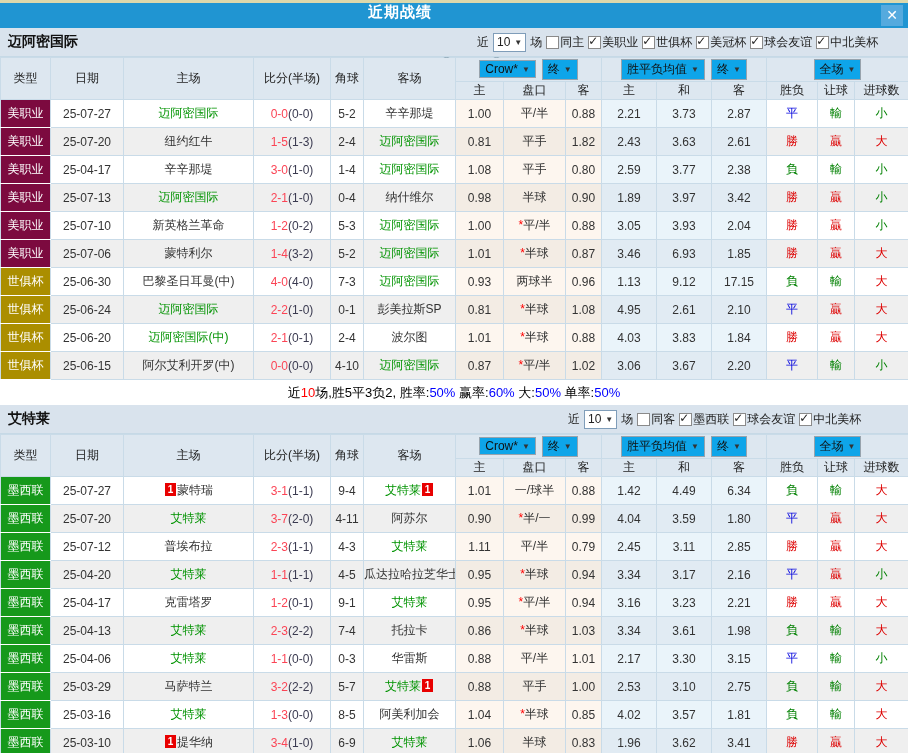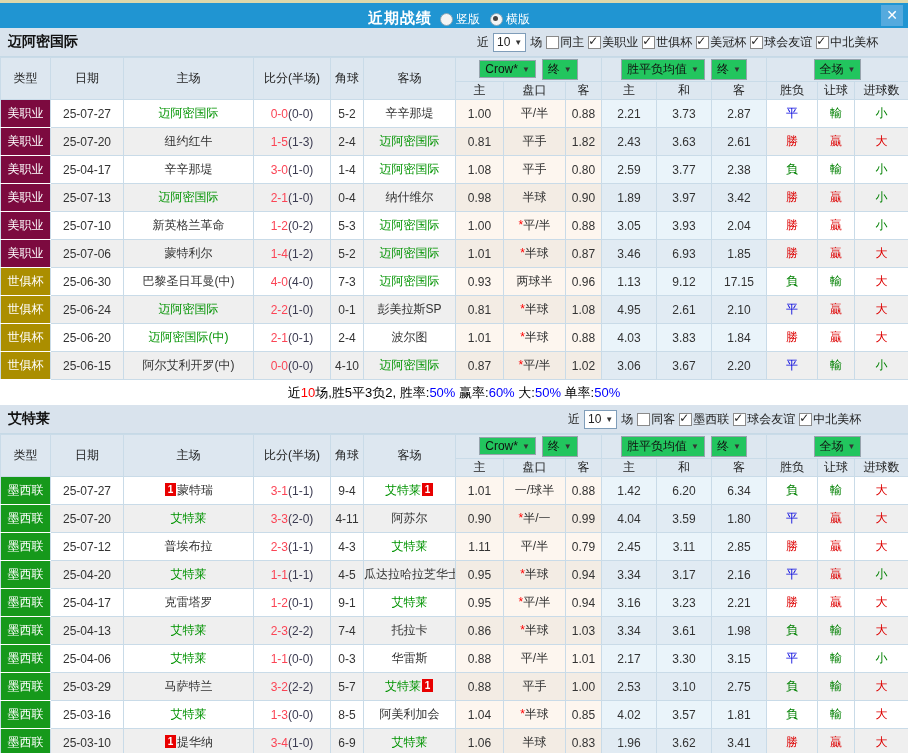--- a/index.html
+++ b/index.html
@@ -1,19 +1,19 @@
 <!DOCTYPE html>
 <html><head>
 <meta charset="utf-8">
 <style>
   html,body{margin:0;padding:0;background:#fff;}
   .win{width:908px;height:753px;position:relative;background:#fff;overflow:hidden;
        font-family:"Liberation Sans","DejaVu Sans",sans-serif;}
   .topstrip{height:3px;background:#ddd8ab;}
-  .titlebar{height:25px;background:#2095d2;position:relative;display:flex;align-items:flex-end;justify-content:center;}
+  .titlebar{height:25px;background:#2095d2;position:relative;display:flex;align-items:flex-start;justify-content:center;}
   .title{color:#fff;font-weight:bold;font-size:15px;letter-spacing:1px;}
   .radiogrp{display:flex;align-items:center;margin-left:2px;color:#fff;font-size:12px;}
   .radio{display:flex;align-items:center;margin-right:10px;cursor:pointer;margin-top:40px;}
   .rb{width:11px;height:11px;border-radius:50%;background:#f4f4f4;border:1px solid #8aa5b5;display:inline-block;position:relative;margin-right:3px;}
   .rb.on::after{content:"";position:absolute;left:2px;top:2px;width:5px;height:5px;border-radius:50%;background:#444;}
   .closebtn{position:absolute;right:5px;top:2px;width:22px;height:21px;background:#55aade;color:#fff;
             text-align:center;line-height:21px;font-size:14px;font-weight:bold;cursor:pointer;}
   .teambar{height:28px;background:#d9e3ed;border-bottom:1px solid #c6d9e6;position:relative;display:flex;align-items:center;}
   .teamname{font-weight:bold;font-size:14px;padding-left:8px;color:#111;}
   .filters{position:absolute;top:0;height:100%;display:flex;align-items:center;font-size:12px;color:#222;white-space:nowrap;}
@@ -21,21 +21,21 @@
   .sec1 .filters{left:568px;}
   .numbox{border:1px solid #7f9db9;background:#fff;padding:0 3px;height:17px;display:inline-flex;align-items:center;margin:0 4px;font-size:12px;cursor:pointer;}
   .numbox .arrow,.selbox .arrow{font-size:8px;color:#333;margin-left:4px;}
   .cbwrap{display:inline-flex;align-items:center;margin-left:4px;cursor:pointer;}
   .cb{width:11px;height:11px;border:1px solid #8a8a8a;background:#fff;display:inline-block;position:relative;margin-right:1px;}
   .cb.on::after{content:"✓";position:absolute;left:-1px;top:-3px;font-size:12px;font-weight:bold;color:#222;}
   table{border-collapse:collapse;table-layout:fixed;width:908px;}
   th,td{border:1px solid #c9dbe8;font-size:12px;text-align:center;padding:0;white-space:nowrap;overflow:hidden;color:#333;}
   thead th{background:#dde7f0;font-weight:normal;color:#222;}
   tr.hrow1{height:24px;} tr.hrow2{height:17px;} tbody tr{height:28px;}
-  .selbox{display:inline-flex;align-items:center;border:1px solid #97a3ad;background:#22c55e;font-size:12px;
+  .selbox{display:inline-flex;align-items:center;border:1px solid #97a3ad;background:#0ea5e9;font-size:12px;
           padding:1px 5px;margin:0 3px;color:#111;cursor:pointer;}
   tbody tr:nth-child(even) td{background:#efefef;}
   tbody tr:nth-child(odd) td{background:#ffffff;}
   tbody tr:nth-child(odd) td.c-odds{background:#fdf6ef;}
   tbody tr:nth-child(even) td.c-odds{background:#f3ece4;}
   tbody tr:nth-child(odd) td.c-mean{background:#eaf4fa;}
   tbody tr:nth-child(even) td.c-mean{background:#e1ebf3;}
   td.type{color:#fff;border-bottom:1px solid #fff;}
   .self{color:#009300;}
   .score-half{color:#3a3a50;}
@@ -239,21 +239,21 @@
               <td class="c-mean">3.93</td>
               <td class="c-mean">2.04</td>
               <td class="c-res" style="color: rgb(221, 0, 0);">勝</td>
               <td class="c-res" style="color: rgb(221, 0, 0);">贏</td>
               <td class="c-res" style="color: rgb(0, 128, 0);">小</td>
             </tr>
             <tr>
               <td class="type" style="background: rgb(124, 10, 63);">美职业</td>
               <td>25-07-06</td>
               <td><span>蒙特利尔</span></td>
-              <td><span style="color: rgb(251, 68, 85);">1-4</span><span class="score-half">(1-2)</span></td>
+              <td><span style="color: rgb(251, 68, 85);">1-4</span><span class="score-half">(3-2)</span></td>
               <td>5-2</td>
               <td><span class="self">迈阿密国际</span></td>
               <td class="c-odds">1.01</td>
               <td class="c-odds"><span style="color: rgb(255, 0, 0);">*</span><span>半球</span></td>
               <td class="c-odds">0.87</td>
               <td class="c-mean">3.46</td>
               <td class="c-mean">6.93</td>
               <td class="c-mean">1.85</td>
               <td class="c-res" style="color: rgb(221, 0, 0);">勝</td>
               <td class="c-res" style="color: rgb(221, 0, 0);">贏</td>
@@ -421,31 +421,31 @@
               <td class="type" style="background: rgb(22, 153, 27);">墨西联</td>
               <td>25-07-27</td>
               <td><span class="card">1</span><span>蒙特瑞</span></td>
               <td><span style="color: rgb(251, 68, 85);">3-1</span><span class="score-half">(1-1)</span></td>
               <td>9-4</td>
               <td><span class="self">艾特莱</span><span class="card">1</span></td>
               <td class="c-odds">1.01</td>
               <td class="c-odds">一/球半</td>
               <td class="c-odds">0.88</td>
               <td class="c-mean">1.42</td>
-              <td class="c-mean">6.20</td>
+              <td class="c-mean">4.49</td>
               <td class="c-mean">6.34</td>
               <td class="c-res" style="color: rgb(0, 128, 0);">負</td>
               <td class="c-res" style="color: rgb(0, 128, 0);">輸</td>
               <td class="c-res" style="color: rgb(221, 0, 0);">大</td>
             </tr>
             <tr>
               <td class="type" style="background: rgb(22, 153, 27);">墨西联</td>
               <td>25-07-20</td>
               <td><span class="self">艾特莱</span></td>
-              <td><span style="color: rgb(251, 68, 85);">3-3</span><span class="score-half">(2-0)</span></td>
+              <td><span style="color: rgb(251, 68, 85);">3-7</span><span class="score-half">(2-0)</span></td>
               <td>4-11</td>
               <td><span>阿苏尔</span></td>
               <td class="c-odds">0.90</td>
               <td class="c-odds"><span style="color: rgb(255, 0, 0);">*</span><span>半/一</span></td>
               <td class="c-odds">0.99</td>
               <td class="c-mean">4.04</td>
               <td class="c-mean">3.59</td>
               <td class="c-mean">1.80</td>
               <td class="c-res" style="color: rgb(0, 0, 221);">平</td>
               <td class="c-res" style="color: rgb(221, 0, 0);">贏</td>

